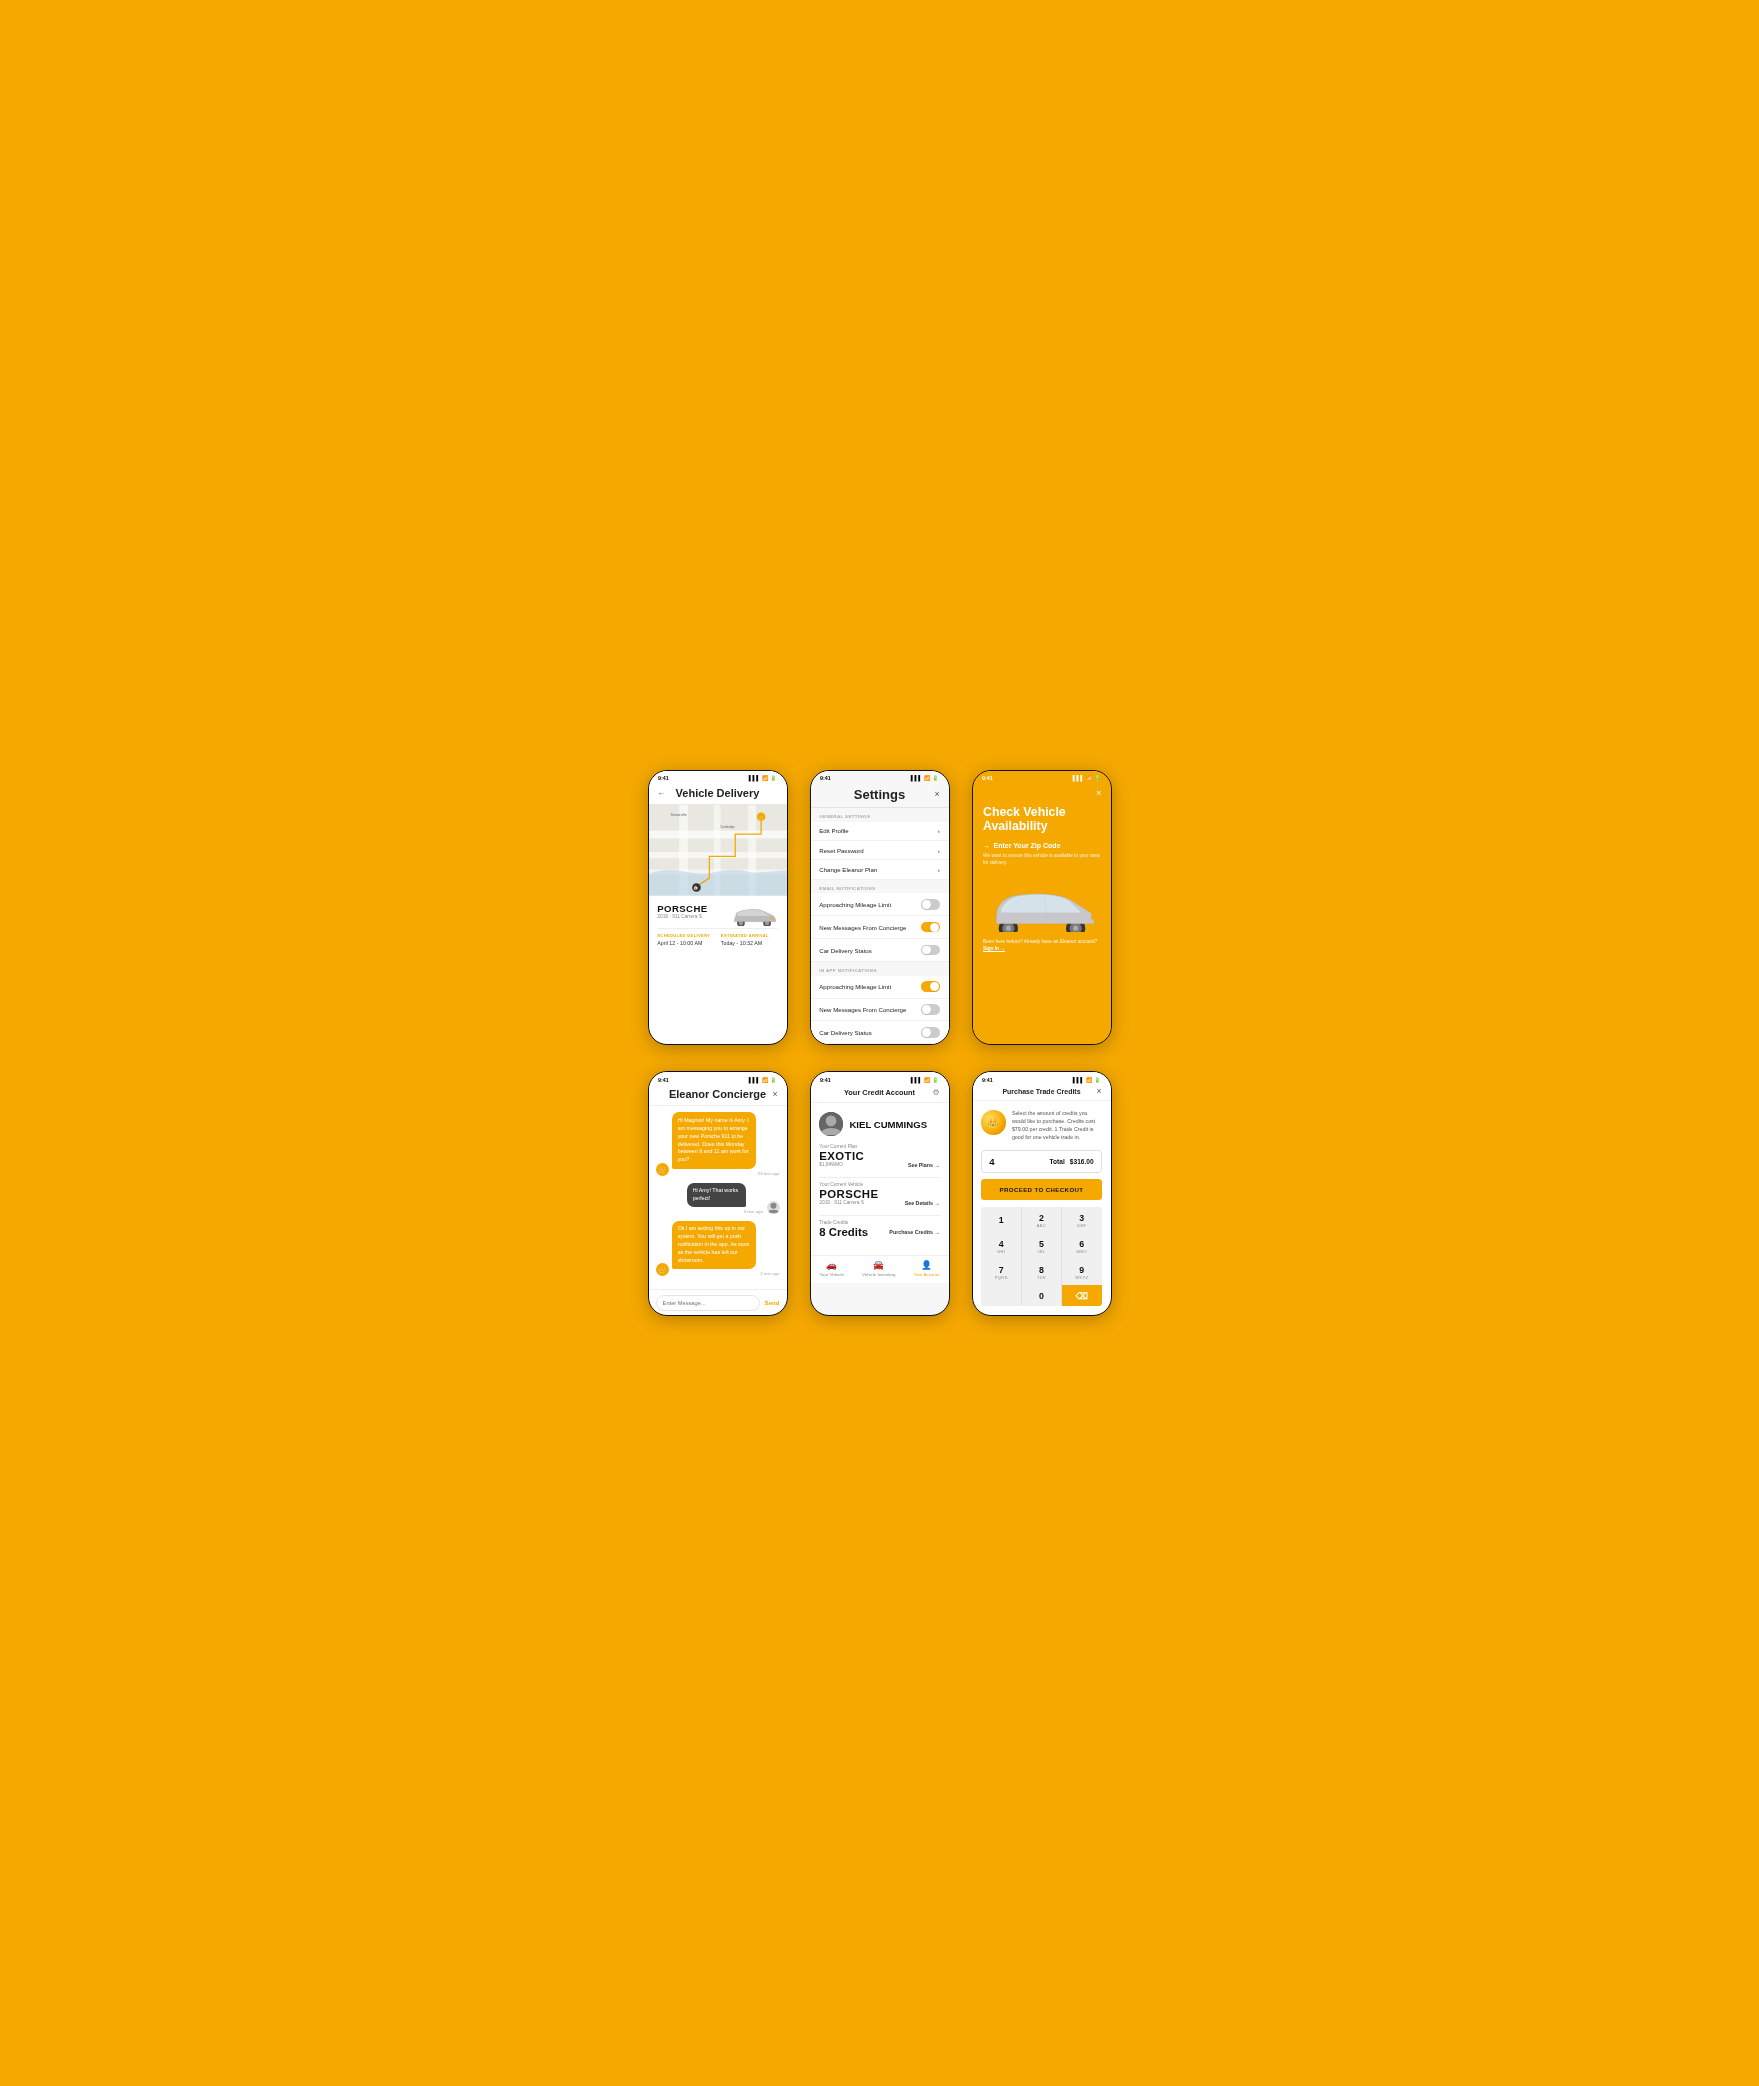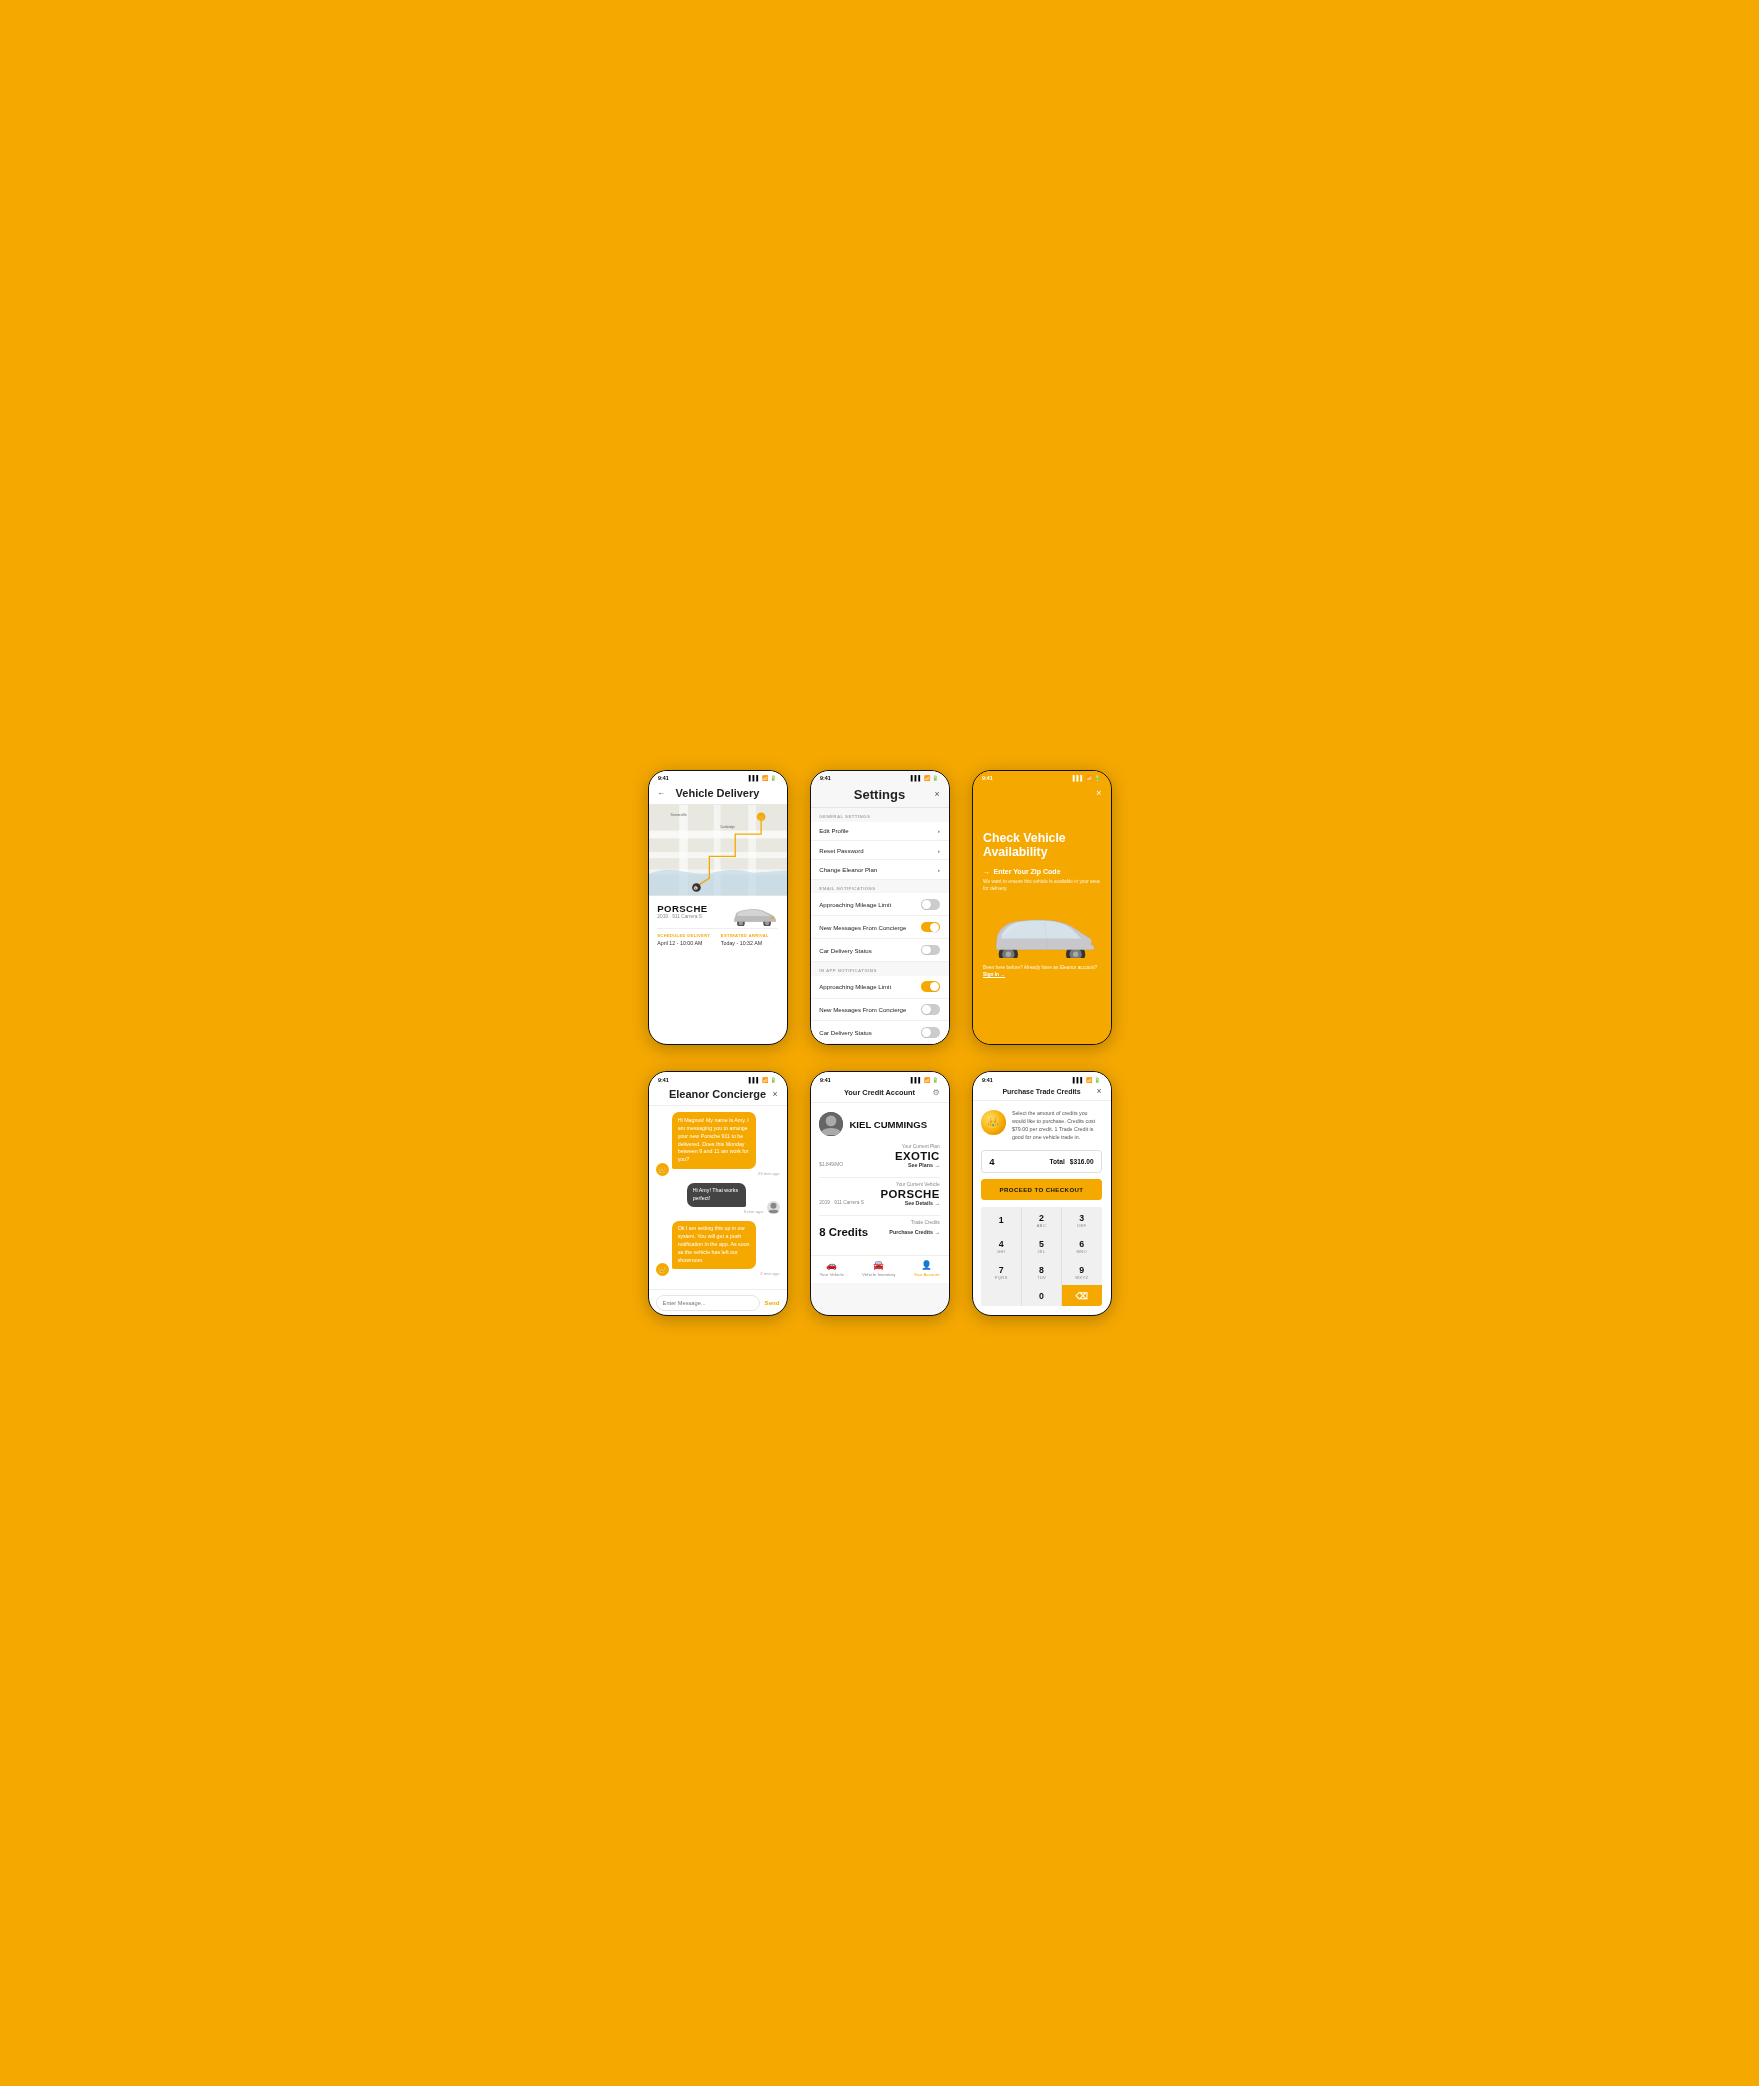--- a/index.html
+++ b/index.html
@@ -159,21 +159,21 @@
 
     
     .phone3 { background: #F5A800; }
     .phone3 .status-bar { background: #F5A800; color: #fff; }
     .phone3-header {
       display: flex;
       justify-content: flex-end;
       padding: 3.5px 8.8px 0;
     }
     .phone3-close { font-size: 9.6px; color: #fff; }
-    .phone3-content { padding: 7px 10.5px 0; margin-top: 26px; }
+    .phone3-content { padding: 7px 10.5px 0; }
     .phone3-title {
       font-size: 12.3px;
       font-weight: 900;
       color: #fff;
       line-height: 1.15;
       margin-bottom: 8.8px;
     }
     .phone3-subtitle {
       display: flex;
       align-items: center;
@@ -276,21 +276,21 @@
       margin-bottom: 8px;
     }
     .user-avatar {
       width: 24px; height: 24px;
       border-radius: 50%;
       background: #555;
       overflow: hidden;
       display: flex; align-items: center; justify-content: center;
     }
     .user-name { font-size: 9.6px; font-weight: 900; text-transform: uppercase; color: #111; }
-    .account-section { margin-bottom: 8px; text-align: right; }
+    .account-section { margin-bottom: 8px; }
     .account-label { font-size: 4.8px; color: #888; font-weight: 500; margin-bottom: 0.9px; }
     .account-value { font-size: 11.4px; font-weight: 900; text-transform: uppercase; letter-spacing: 0.4px; color: #111; }
     .account-sub { font-size: 4.8px; color: #888; margin-bottom: 1.8px; }
     .account-link {
       font-size: 5.3px;
       color: #333;
       font-weight: 600;
       display: flex;
       align-items: center;
       gap: 1.8px;

